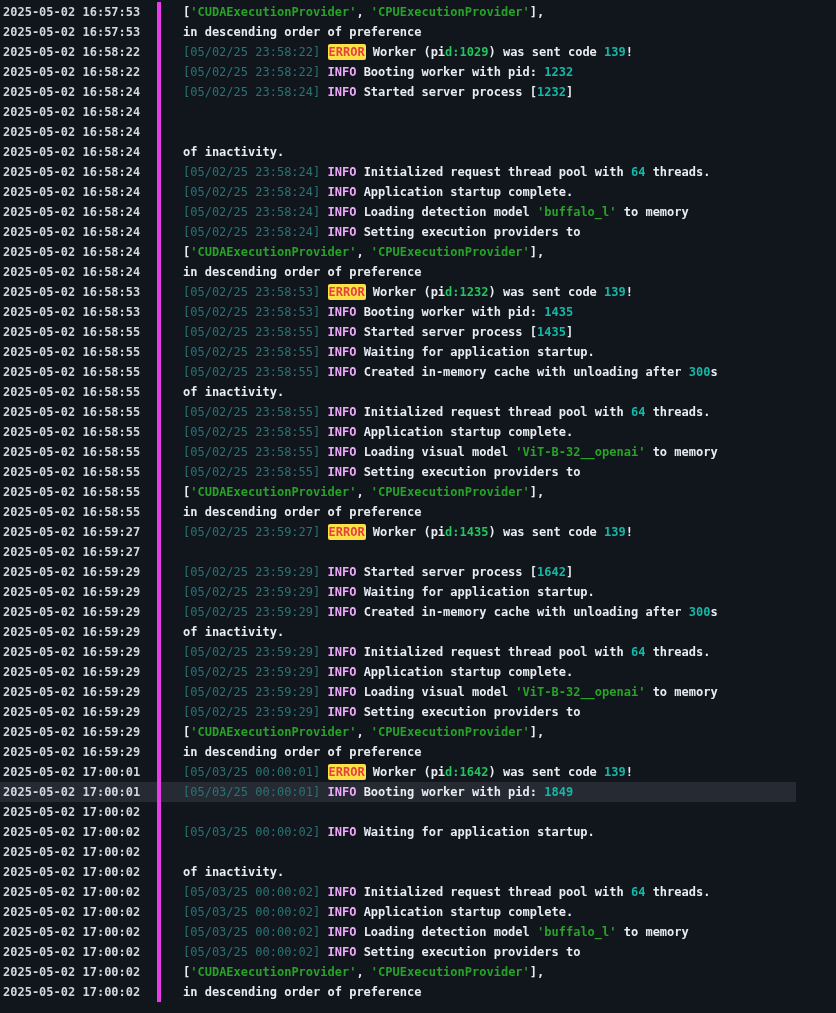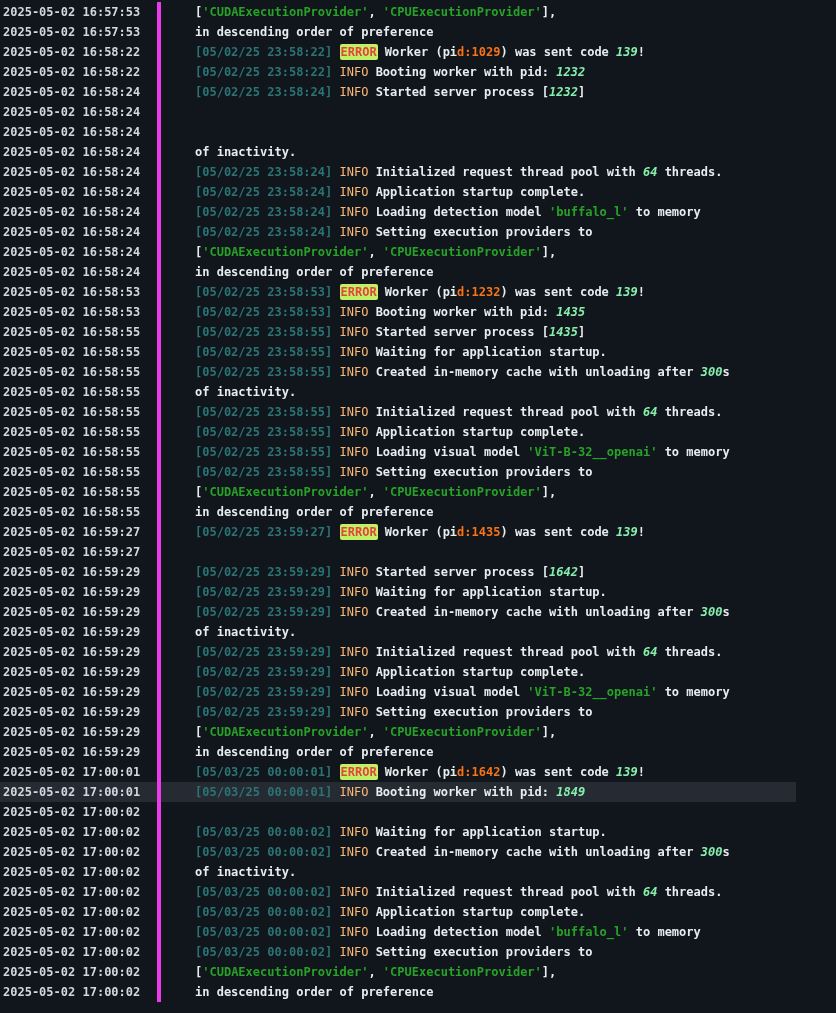--- a/index.html
+++ b/index.html
@@ -34,32 +34,32 @@
     flex-shrink: 0;
     color: #d2d8de;
     font-weight: 700;
   }
   .bar {
     width: 4px;
     flex-shrink: 0;
     background: #ea3bea;
   }
   .msg {
-    padding-left: 34px;
+    padding-left: 22px;
     color: #e8ecef;
     font-weight: 700;
     overflow: hidden;
   }
   .sg-plain  { color: #e8ecef; font-weight: 700; }
-  .sg-dim    { color: #2b7474; font-weight: 700; }
-  .sg-info   { color: #fdba74; font-weight: 400; }
-  .sg-error  { color: #e84040; background: #bef264; font-weight: 700; padding: 1px 1px; border-radius: 2px; }
+  .sg-dim    { color: #2b7474; font-weight: 400; }
+  .sg-info   { color: #f0abfc; font-weight: 700; }
+  .sg-error  { color: #e84040; background: #fde047; font-weight: 700; padding: 1px 1px; border-radius: 2px; }
   .sg-string { color: #27a327; font-weight: 700; }
-  .sg-pid    { color: #f97316; font-weight: 700; }
-  .sg-num    { color: #86efac; font-weight: 700; font-style: italic; }
+  .sg-pid    { color: #22c55e; font-weight: 700; }
+  .sg-num    { color: #14b8a6; font-weight: 700; }
 </style>
 </head>
 <body>
 
 <div id="log-viewer">
   <div id="log-rows">
   <div class="row">
     <div class="ts">2025-05-02 16:57:53</div>
     <div class="bar"></div>
     <div class="msg"><span class="sg-plain">[</span><span class="sg-string">'CUDAExecutionProvider'</span><span class="sg-plain">, </span><span class="sg-string">'CPUExecutionProvider'</span><span class="sg-plain">],</span></div>
@@ -303,21 +303,20 @@
 
   <div class="row">
     <div class="ts">2025-05-02 17:00:02</div>
     <div class="bar"></div>
     <div class="msg"><span class="sg-dim">[05/03/25 00:00:02] </span><span class="sg-info">INFO</span><span class="sg-plain"> Waiting for application startup.</span></div>
   </div>
 
   <div class="row">
     <div class="ts">2025-05-02 17:00:02</div>
     <div class="bar"></div>
-    <div class="msg"><span class="sg-dim">[05/03/25 00:00:02] </span><span class="sg-info">INFO</span><span class="sg-plain"> Created in-memory cache with unloading after </span><span class="sg-num">300</span><span class="sg-plain">s</span></div>
   </div>
 
   <div class="row">
     <div class="ts">2025-05-02 17:00:02</div>
     <div class="bar"></div>
     <div class="msg"><span class="sg-plain">of inactivity.</span></div>
   </div>
 
   <div class="row">
     <div class="ts">2025-05-02 17:00:02</div>

